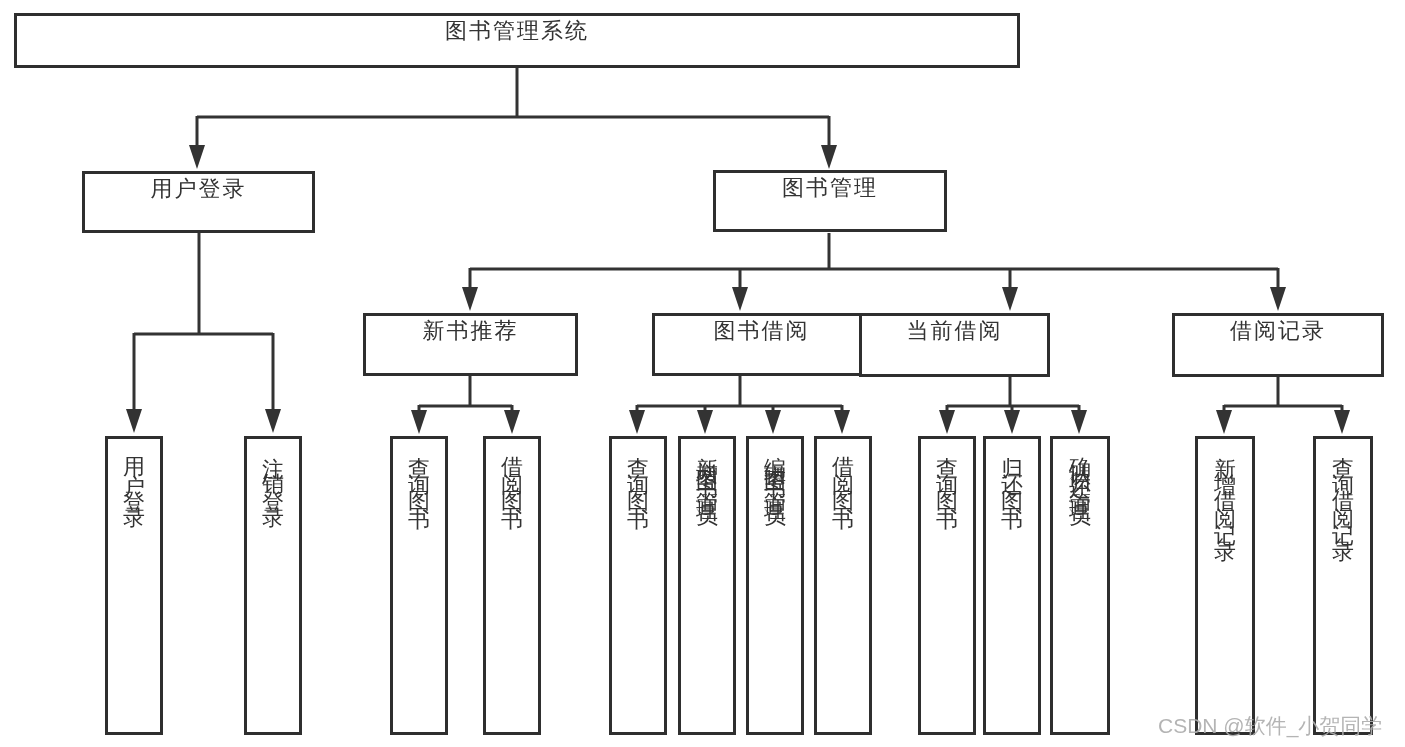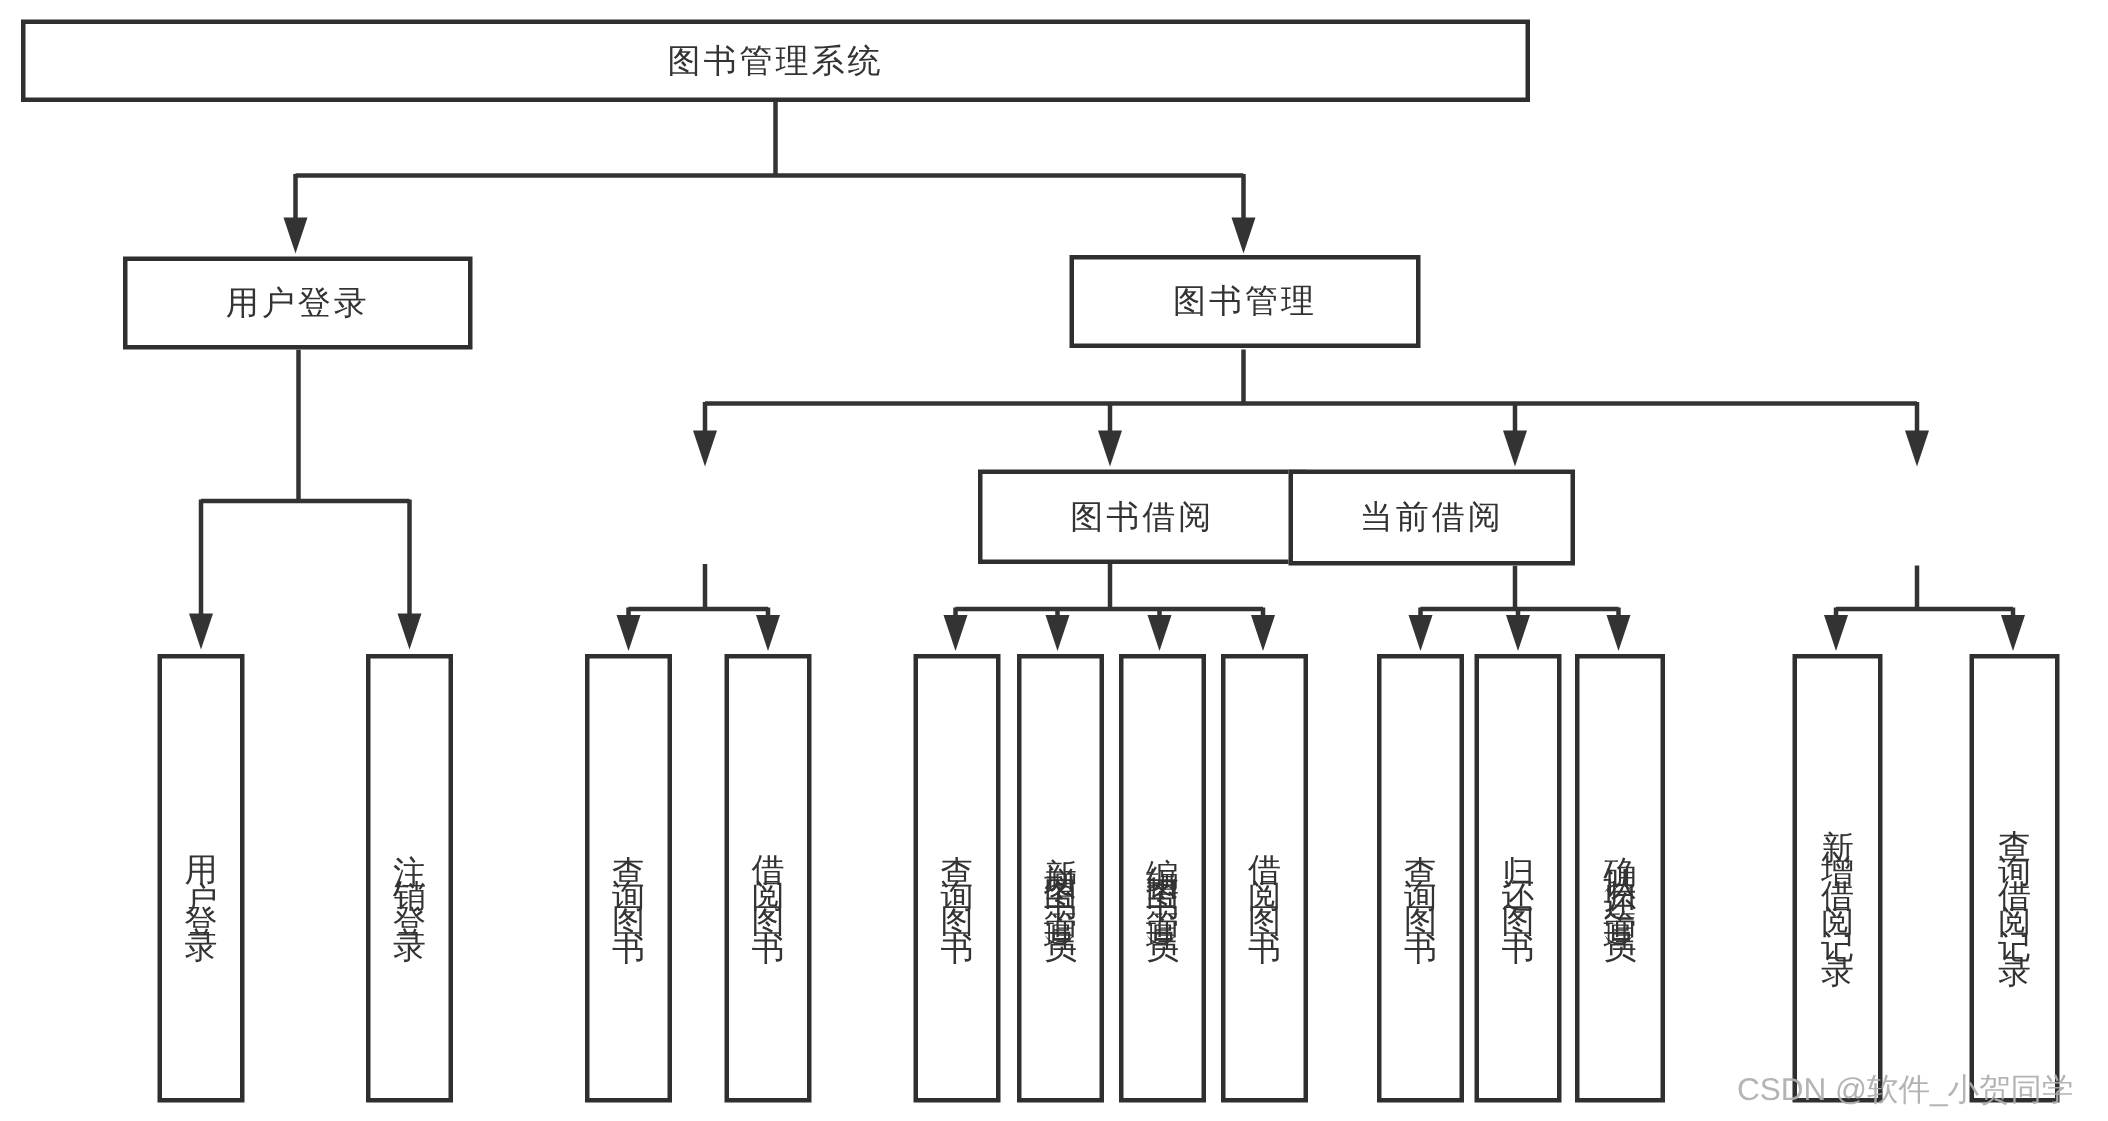--- a/index.html
+++ b/index.html
@@ -11,21 +11,21 @@
     overflow:hidden;
   }
   .connectors{position:absolute;left:0;top:0;z-index:1;}
   .connectors line{stroke:#333333;stroke-width:3;}
   .connectors polygon{fill:#333333;stroke:none;}
   .node{
     position:absolute;
     box-sizing:border-box;
     background:#ffffff;
     border:3px solid #2f2f2f;
-    display:flex;align-items:center;justify-content:center;
+    display:flex;align-items:flex-start;justify-content:center;
     color:#333333;
     z-index:2;
   }
   .node.h span{
     font-size:22px;
     letter-spacing:2px;
     white-space:nowrap;
   }
   .node.v span{
     writing-mode:vertical-rl;
@@ -115,25 +115,31 @@
     <span>图书管理系统</span>
   </div>
 
   <div class="node h" style="left:82px;top:171px;width:233px;height:62px">
     <span>用户登录</span>
   </div>
   <div class="node h" style="left:713px;top:170px;width:234px;height:62px">
     <span>图书管理</span>
   </div>
 
+  <div class="node h" style="left:363px;top:313px;width:215px;height:63px">
+    <span>新书推荐</span>
+  </div>
   <div class="node h" style="left:652px;top:313px;width:219px;height:63px">
     <span>图书借阅</span>
   </div>
   <div class="node h" style="left:859px;top:313px;width:191px;height:64px">
     <span>当前借阅</span>
+  </div>
+  <div class="node h" style="left:1172px;top:313px;width:212px;height:64px">
+    <span>借阅记录</span>
   </div>
 
   <div class="node v" style="left:105px;top:436px;width:58px;height:299px">
     <span>用户登录</span>
   </div>
   <div class="node v" style="left:244px;top:436px;width:58px;height:299px">
     <span>注销登录</span>
   </div>
 
   <div class="node v" style="left:390px;top:436px;width:58px;height:299px">

